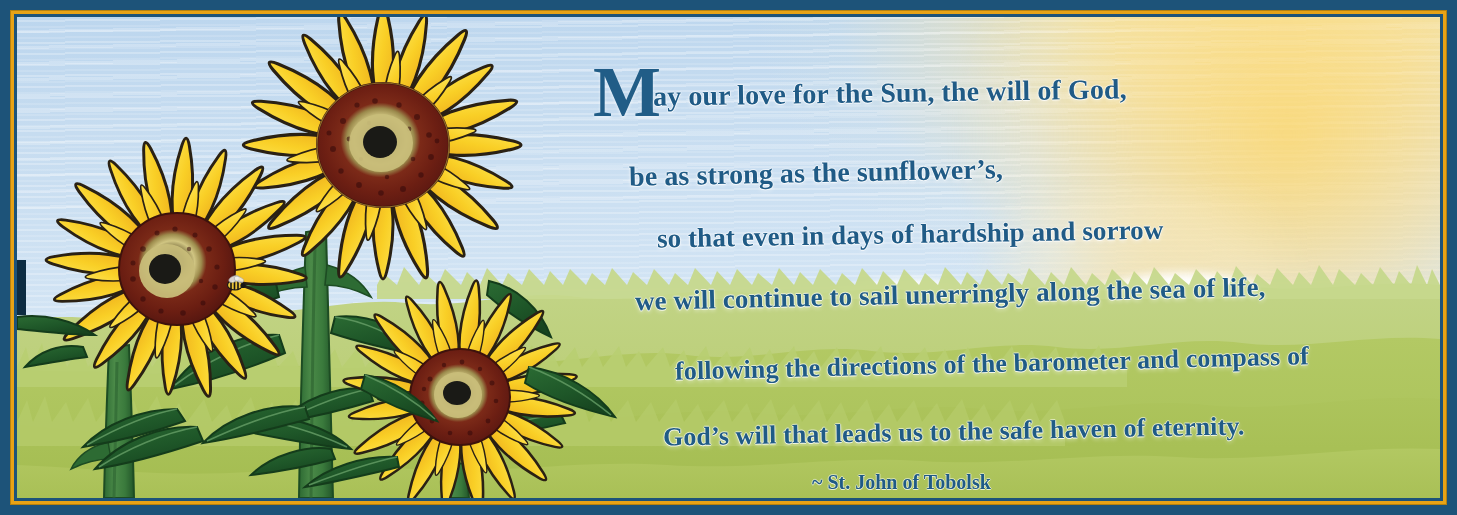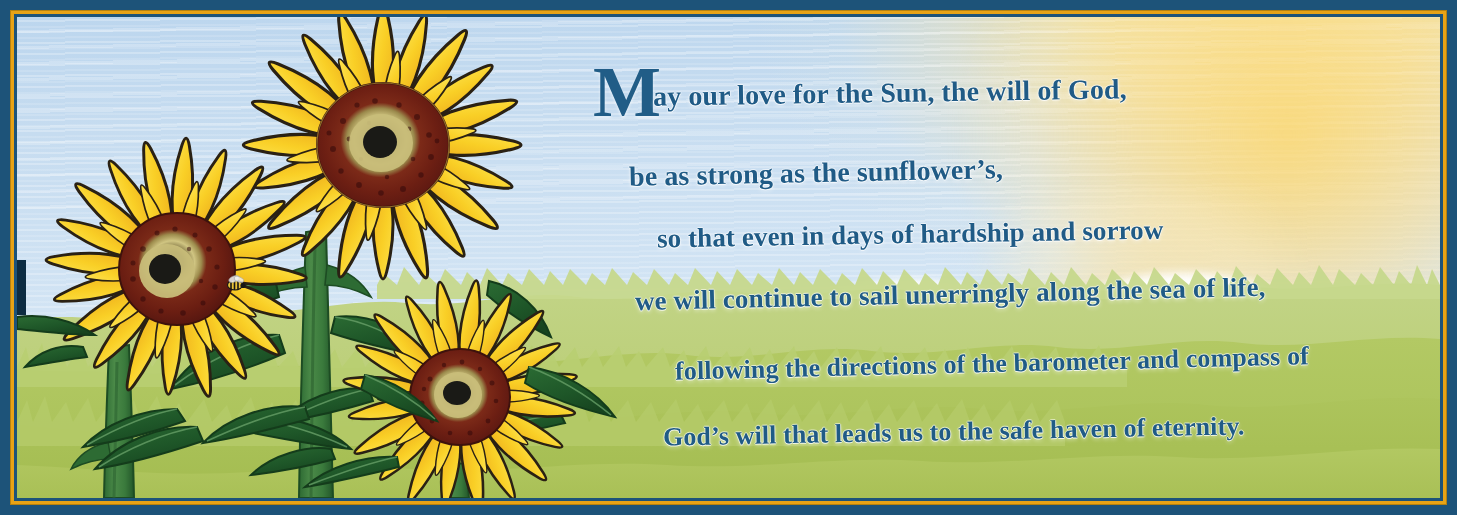--- a/index.html
+++ b/index.html
@@ -692,16 +692,17 @@
       <div class="qline" style="left:72px;top:118px;font-size:28px;transform:rotate(-1.2deg);">be as strong as the sunflower’s,</div>
 
       <div class="qline" style="left:100px;top:180px;font-size:27px;transform:rotate(-1.0deg);">so that even in days of hardship and sorrow</div>
 
       <div class="qline" style="left:78px;top:240px;font-size:27px;transform:rotate(-1.3deg);">we will continue to sail unerringly along the sea of life,</div>
 
       <div class="qline" style="left:118px;top:310px;font-size:26px;transform:rotate(-1.4deg);">following the directions of the barometer and compass of</div>
 
       <div class="qline" style="left:106px;top:378px;font-size:26px;transform:rotate(-1.1deg);">God’s will that leads us to the safe haven of eternity.</div>
 
+      <div id="attrib" style="left:255px;top:432px;">~ St. John of Tobolsk</div>
     </div>
 
   </div>
 </div>
 
 </body></html>

